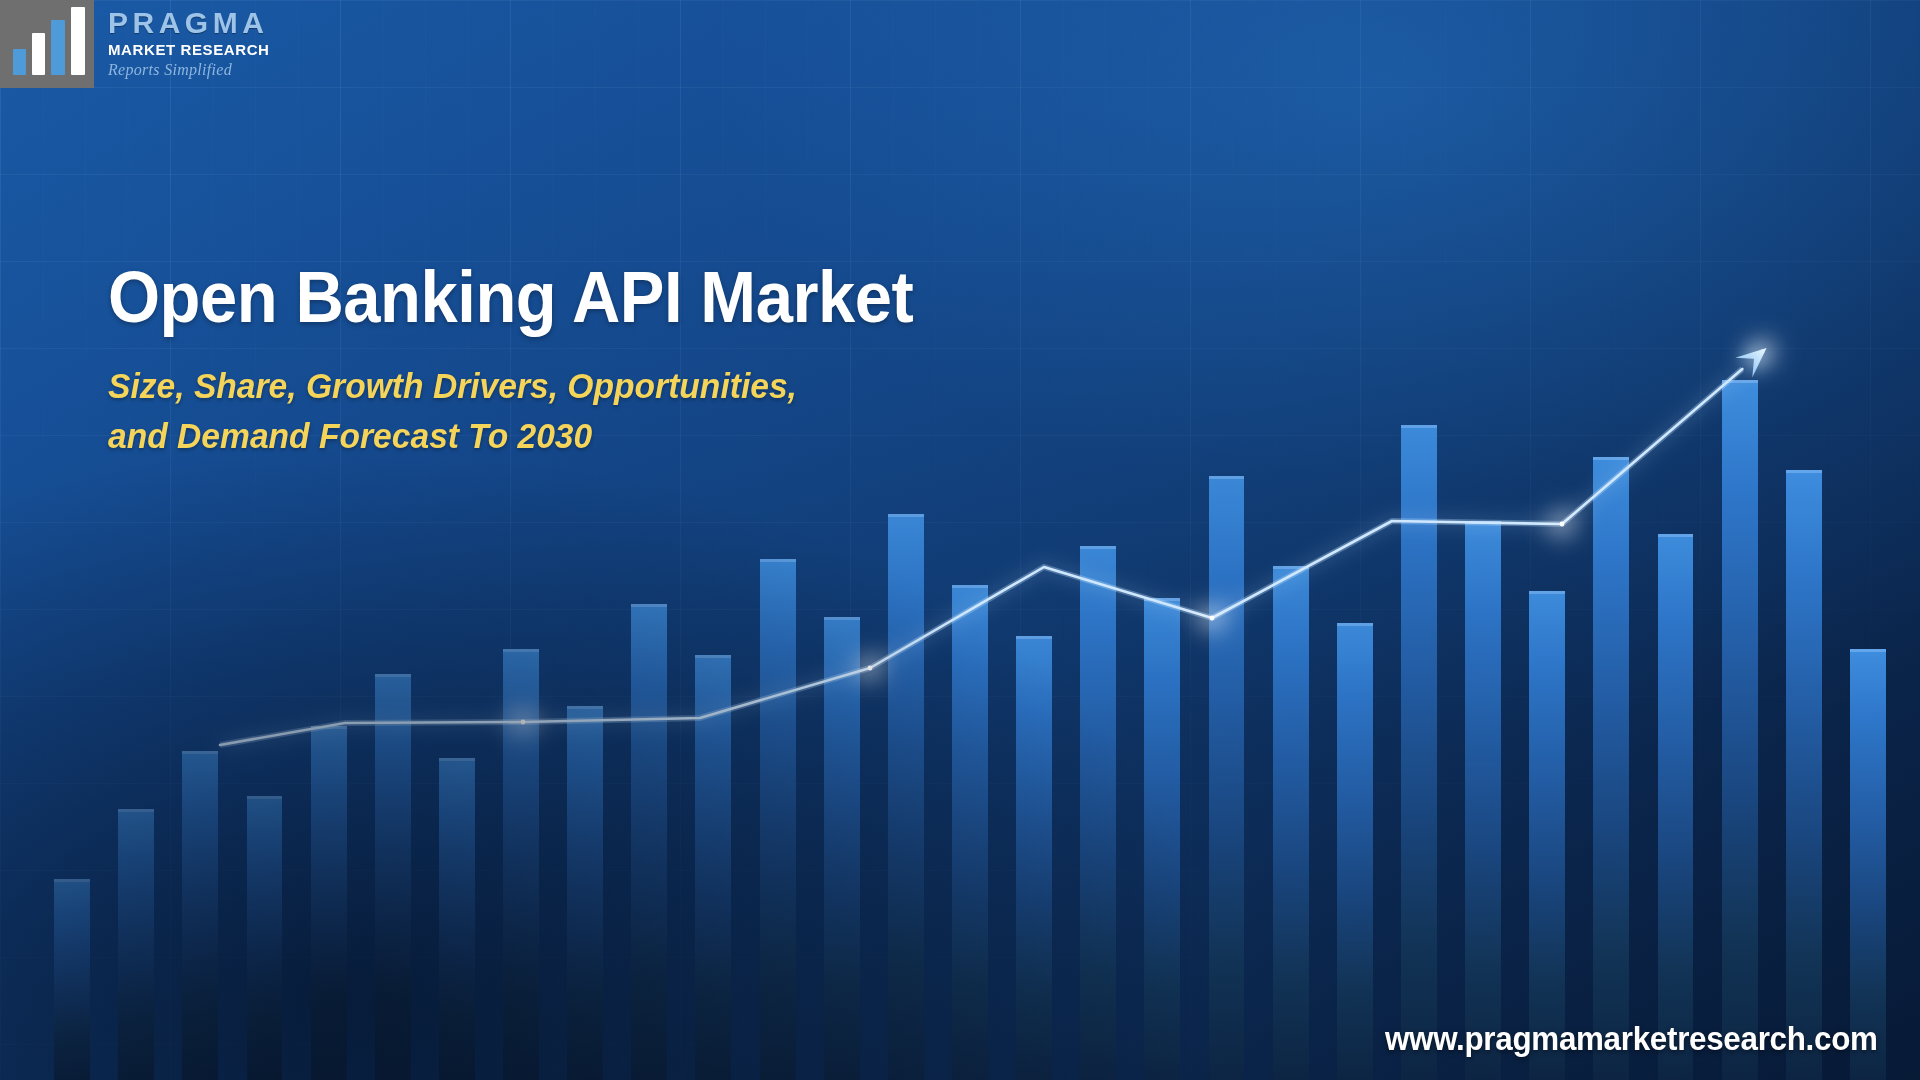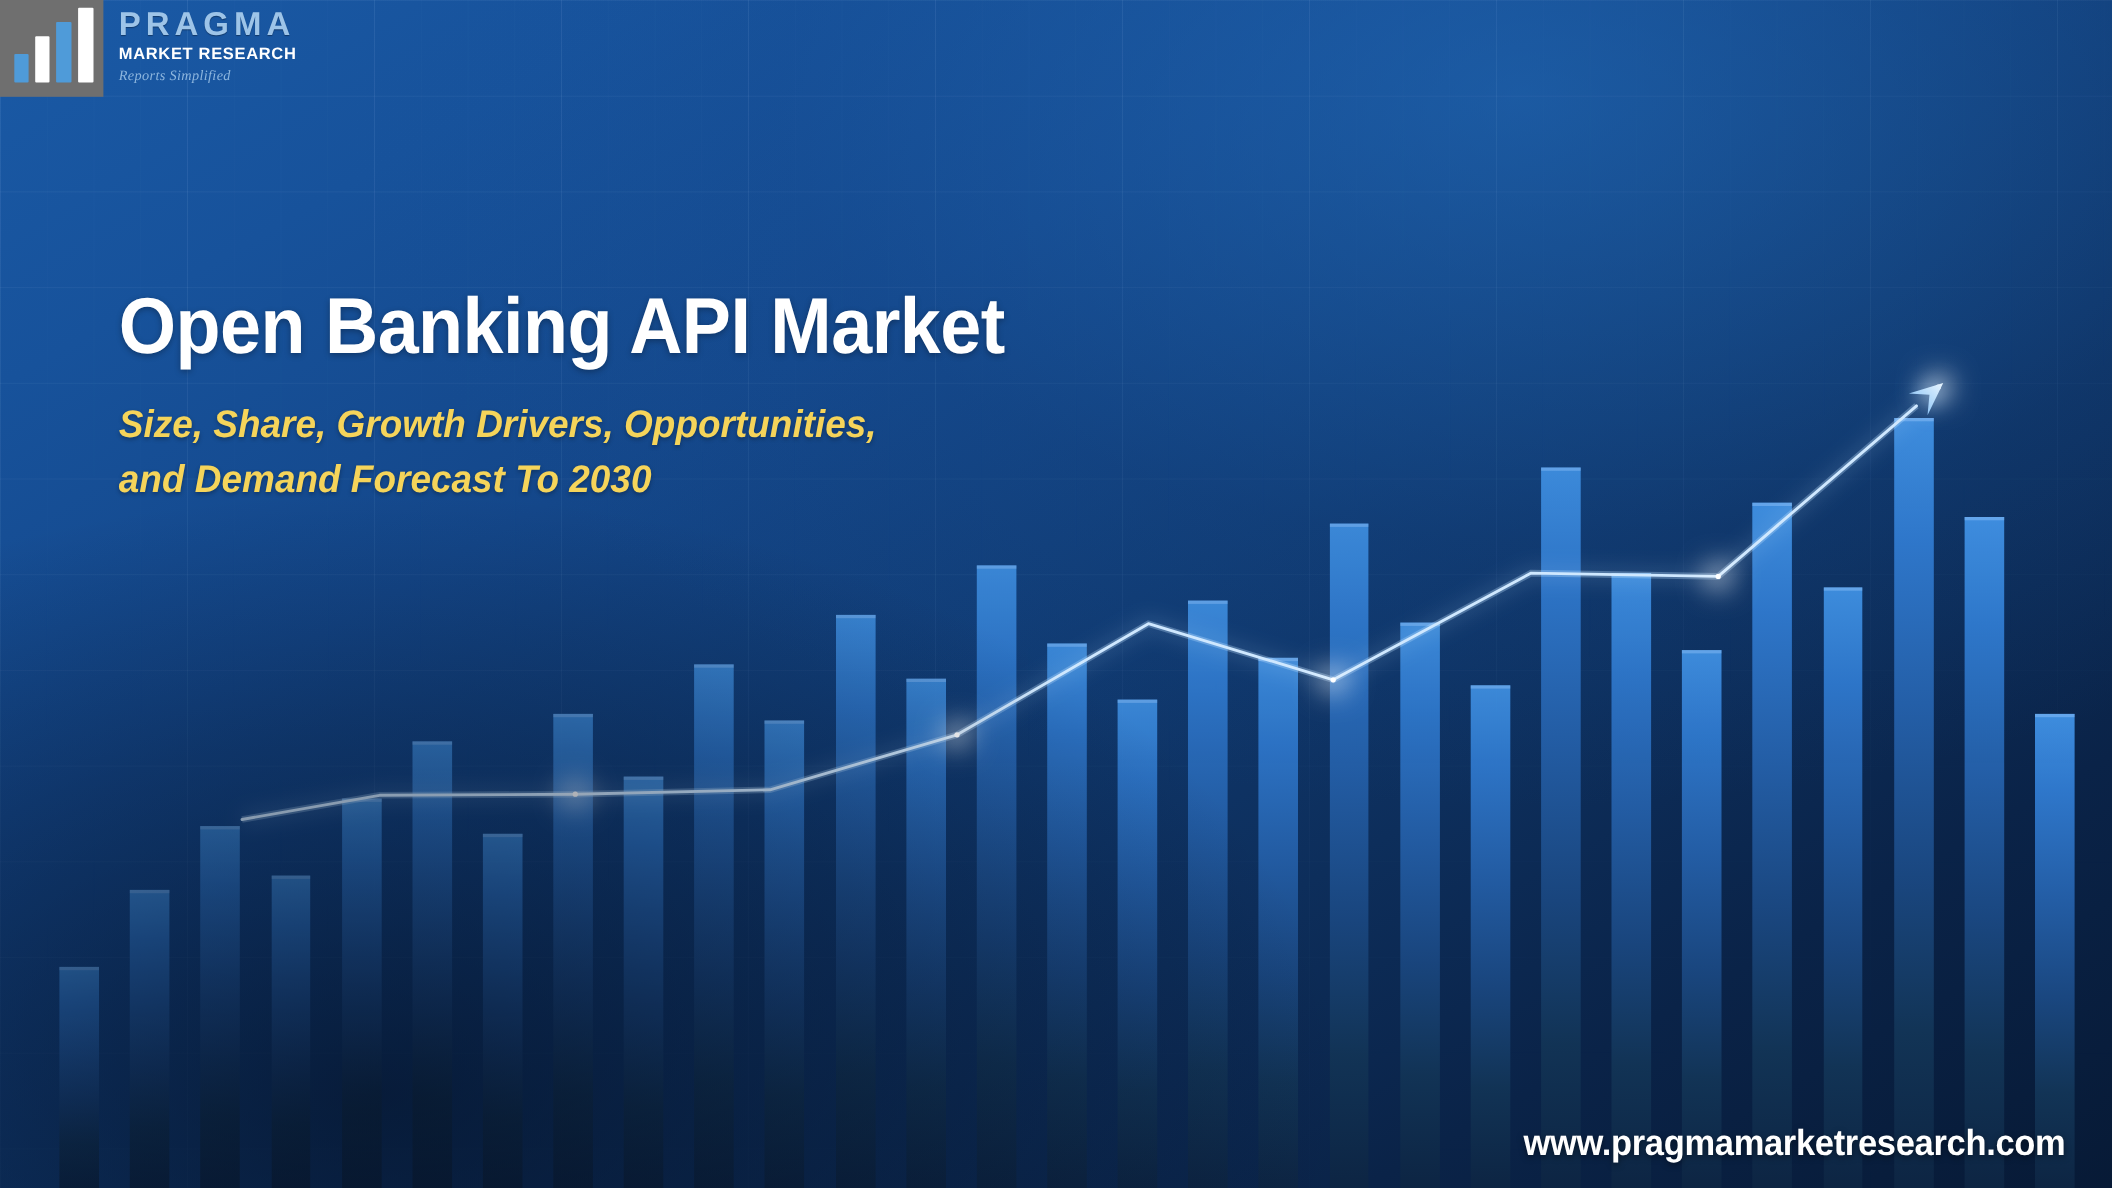--- a/index.html
+++ b/index.html
@@ -42,21 +42,21 @@
 
   
   .logo{position:absolute;left:0;top:0;display:flex;align-items:flex-start;}
   .logo-mark{width:94px;height:88px;background:#6f6f6f;position:relative;flex:none;}
   .lb{position:absolute;bottom:13px;border-radius:1px;}
   .logo-txt{padding:8px 0 0 14px;line-height:1;}
   .lg1{font-size:30px;font-weight:bold;letter-spacing:4.5px;color:#9dc4e8;
        font-family:"Liberation Sans",sans-serif;text-shadow:0 1px 1px rgba(0,0,0,.35);}
   .lg2{font-size:15px;font-weight:bold;letter-spacing:.6px;color:#ffffff;margin-top:4px;
        font-family:"Liberation Sans",sans-serif;}
-  .lg3{font-size:13px;font-style:italic;color:#8db6de;margin-top:5px;letter-spacing:.3px;
+  .lg3{font-size:16px;font-style:italic;color:#8db6de;margin-top:5px;letter-spacing:.3px;
        font-family:"Liberation Serif",serif;}
 
   
   .headline{position:absolute;left:108px;top:260px;width:1010px;}
   .title{font-size:72px;font-weight:bold;color:#ffffff;letter-spacing:-0.5px;
     line-height:1.04;margin:0;transform:scaleX(.93);transform-origin:left center;
     text-shadow:0 2px 6px rgba(0,0,0,.30);font-family:"Liberation Sans",sans-serif;}
   .subtitle{margin:26px 0 0 0;font-size:35px;font-weight:bold;font-style:italic;
     color:#F5D45A;line-height:1.44;text-align:justify;width:980px;
     transform:scaleX(.96);transform-origin:left center;

